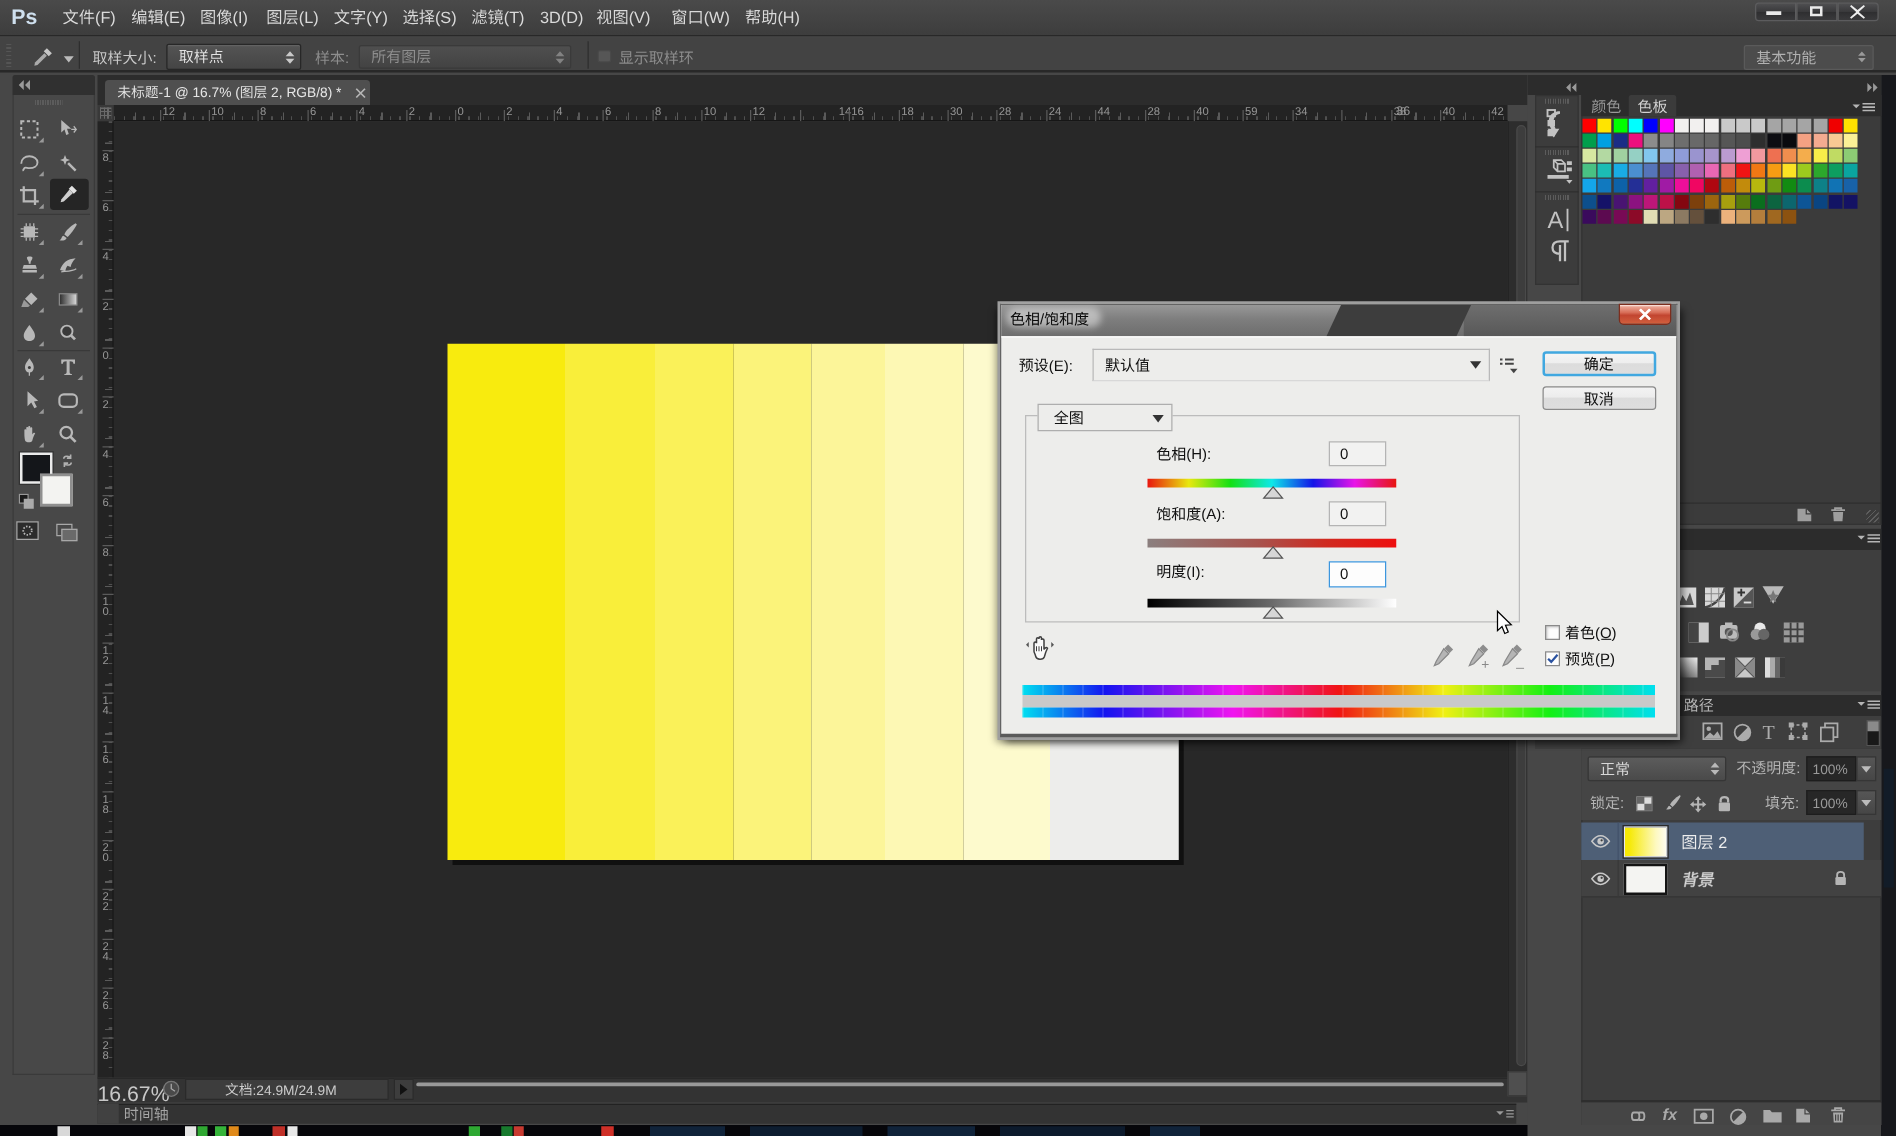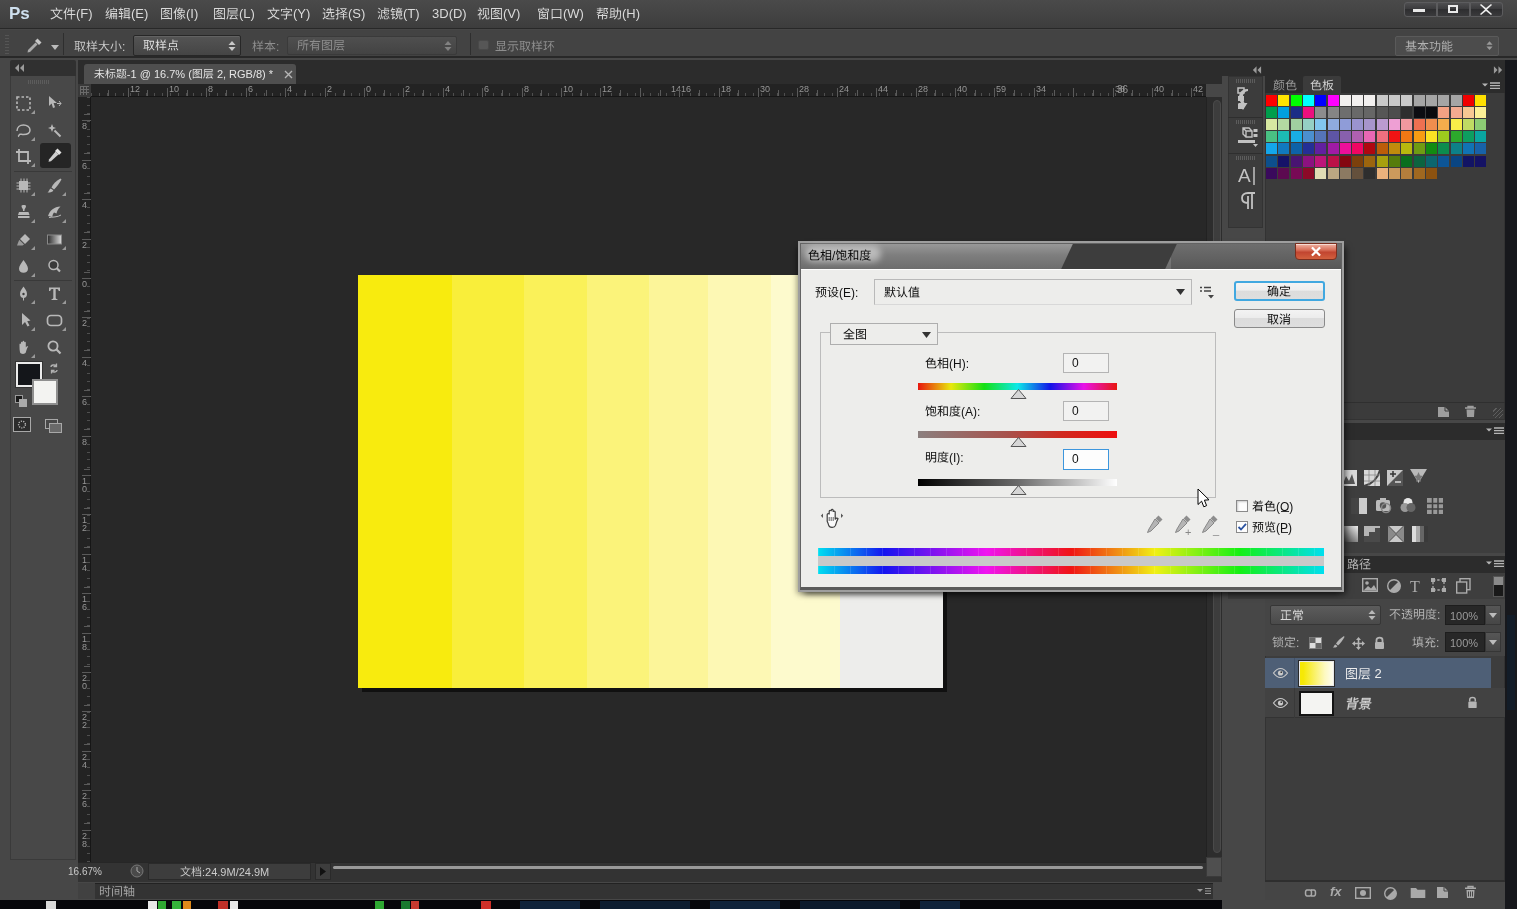--- a/index.html
+++ b/index.html
@@ -505,21 +505,21 @@
     <div style="left:452px;top:275px;width:72px;height:413px;background:#f9ee3a"></div>
     <div style="left:524px;top:275px;width:63px;height:413px;background:#faf159"></div>
     <div style="left:587px;top:275px;width:62px;height:413px;background:#fbf37a"></div>
     <div style="left:649px;top:275px;width:59px;height:413px;background:#fcf599"></div>
     <div style="left:708px;top:275px;width:63px;height:413px;background:#fdf8b4"></div>
     <div style="left:771px;top:275px;width:69px;height:413px;background:#fdfacd"></div>
     <div style="left:840px;top:275px;width:103px;height:413px;background:#ededeb"></div>
     <div style="left:1206px;top:97px;width:16px;height:765px;background:#2d2d2d;border-left:1px solid #222"></div>
     <div style="left:1213px;top:100px;width:8px;height:753px;background:#3d3d3d;border:1px solid #4a4a4a;border-radius:4px"></div>
     <div style="left:78px;top:862px;width:1144px;height:20px;background:#333333;border-top:1px solid #262626"></div>
-    <span style="left:68px;top:866px;font-size:10px;color:#c8c8c8">16.67%</span>
+    <span style="left:78px;top:866px;font-size:17px;color:#c8c8c8">16.67%</span>
     <svg class="ic" style="left:130px;top:864px" width="14" height="14" viewBox="0 0 14 14">
       <circle cx="7" cy="7" r="6" fill="#4a4a4a" stroke="#777"></circle>
       <path d="M7 3 V7 L10 9" stroke="#aaa" fill="none"></path>
     </svg>
     <div style="left:148px;top:863px;width:163px;height:17px;background:#3d3d3d;border:1px solid #2a2a2a"></div>
     <svg class="zt" style="left:180px;top:866px" width="89.3" height="11" viewBox="0 0 8114 1000">
       <g fill="#cccccc">
         <use href="#u6587" x="0"></use>
         <use href="#u6863" x="1000"></use>
         <text xml:space="preserve" x="2000" y="880" font-size="1000" font-family="Liberation Sans">:24.9M/24.9M</text>

